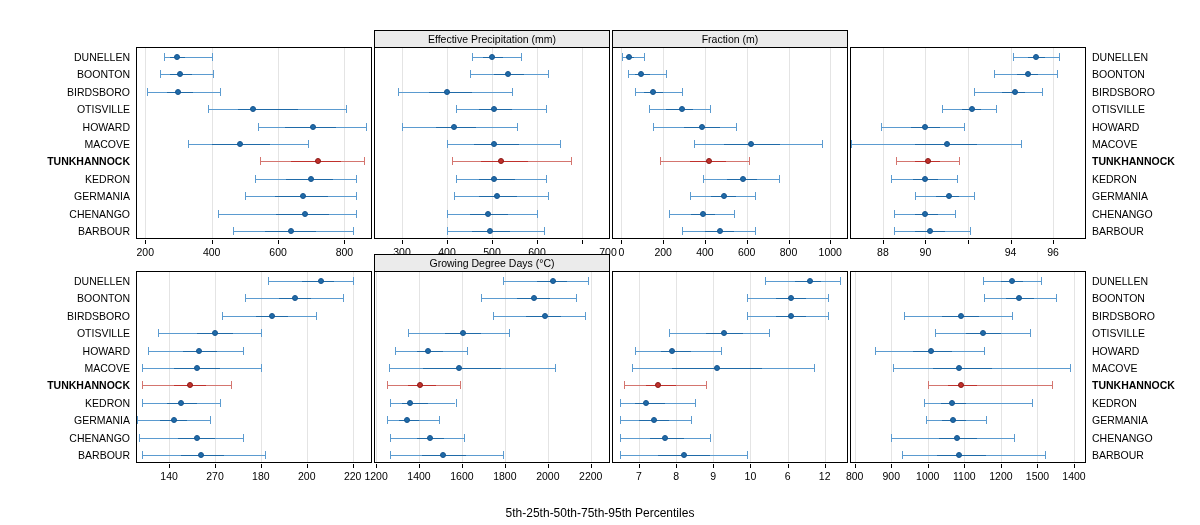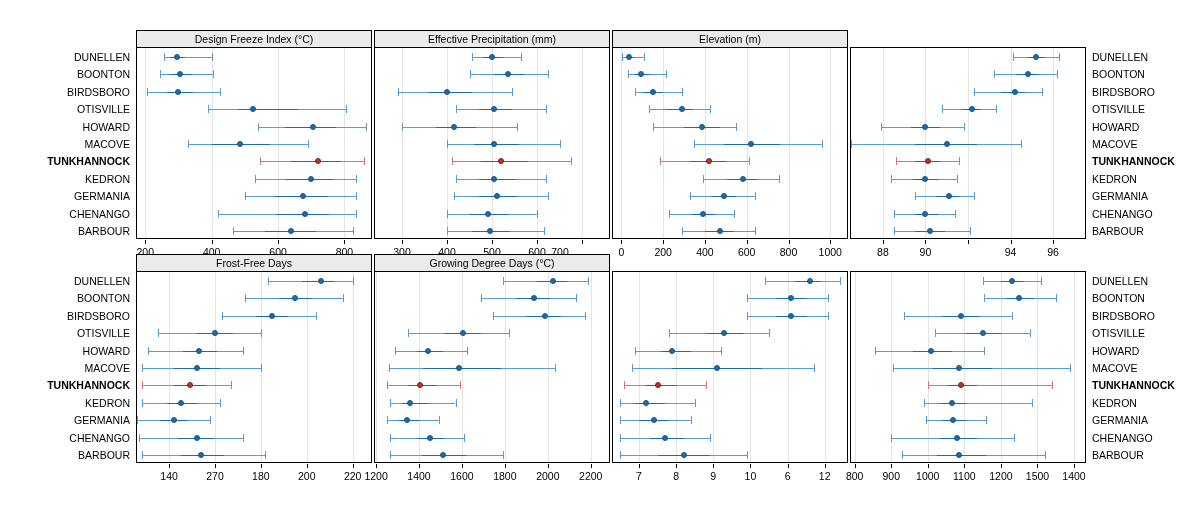--- a/index.html
+++ b/index.html
@@ -114,22 +114,22 @@
     transform: translateY(-50%);
   }
   .ylab.right { text-align: left; }
   .ylab.left { text-align: right; }
   .ylab.bold { font-weight: bold; }
 </style>
 </head>
 <body>
 
 <div id="root">
+  <div class="fig-footer">5th-25th-50th-75th-95th Percentiles</div>
 <div class="panel" style="left: 136px; top: 30px; width: 236px; height: 210px;">
-      <div class="panel-strip">Design Freeze Index (°C)</div>
       <div class="panel-plot" style="width: 236px; height: 192px;">
         <div class="gridline" style="left: 8px;"></div>
         <div class="gridline" style="left: 75px;"></div>
         <div class="gridline" style="left: 141px;"></div>
         <div class="gridline" style="left: 207px;"></div>
         <div class="seg thin" style="left: 26.5532px; width: 48.1277px; top: 8.72727px; border-top-color: rgb(91, 155, 208);"></div>
         <div class="cap" style="left: 26.5532px; top: 4.72727px; height: 8px; background: rgb(91, 155, 208);"></div>
         <div class="cap" style="left: 74.6809px; top: 4.72727px; height: 8px; background: rgb(91, 155, 208);"></div>
         <div class="seg" style="left: 33.1915px; width: 14.9362px; top: 8.72727px; border-top-color: rgb(31, 106, 168);"></div>
         <div class="dot" style="left: 36.8298px; top: 5.72727px;"></div>
@@ -260,23 +260,23 @@
     </div>
     <div class="tickmark" style="left: 402px; top: 240px;"></div>
     <div class="axis-tick-label" style="left: 402px; top: 246px;">300</div>
     <div class="tickmark" style="left: 447px; top: 240px;"></div>
     <div class="axis-tick-label" style="left: 447px; top: 246px;">400</div>
     <div class="tickmark" style="left: 492px; top: 240px;"></div>
     <div class="axis-tick-label" style="left: 492px; top: 246px;">500</div>
     <div class="tickmark" style="left: 537px; top: 240px;"></div>
     <div class="axis-tick-label" style="left: 537px; top: 246px;">600</div>
     <div class="tickmark" style="left: 582px; top: 240px;"></div>
-    <div class="axis-tick-label" style="left: 560px; top: 246px;">700</div>
+    <div class="axis-tick-label" style="left: 608px; top: 246px;">700</div>
     <div class="panel" style="left: 612px; top: 30px; width: 236px; height: 210px;">
-      <div class="panel-strip">Elevation (m)</div>
+      <div class="panel-strip">Fraction (m)</div>
       <div class="panel-plot" style="width: 236px; height: 192px;">
         <div class="gridline" style="left: 8px;"></div>
         <div class="gridline" style="left: 50px;"></div>
         <div class="gridline" style="left: 92px;"></div>
         <div class="gridline" style="left: 134px;"></div>
         <div class="gridline" style="left: 176px;"></div>
         <div class="gridline" style="left: 217px;"></div>
         <div class="seg thin" style="left: 9.40179px; width: 21.9375px; top: 8.72727px; border-top-color: rgb(91, 155, 208);"></div>
         <div class="cap" style="left: 9.40179px; top: 4.72727px; height: 8px; background: rgb(91, 155, 208);"></div>
         <div class="cap" style="left: 31.3393px; top: 4.72727px; height: 8px; background: rgb(91, 155, 208);"></div>
@@ -414,21 +414,20 @@
     <div class="axis-tick-label" style="left: 882.909px; top: 246px;">88</div>
     <div class="tickmark" style="left: 925px; top: 240px;"></div>
     <div class="axis-tick-label" style="left: 925.455px; top: 246px;">90</div>
     <div class="tickmark" style="left: 968px; top: 240px;"></div>
     <div class="axis-tick-label" style="left: 968px; top: 246px; margin-top: 44px;">92</div>
     <div class="tickmark" style="left: 1011px; top: 240px;"></div>
     <div class="axis-tick-label" style="left: 1010.55px; top: 246px;">94</div>
     <div class="tickmark" style="left: 1053px; top: 240px;"></div>
     <div class="axis-tick-label" style="left: 1053.09px; top: 246px;">96</div>
     <div class="panel" style="left: 136px; top: 254px; width: 236px; height: 210px;">
-      <div class="panel-strip">Frost-Free Days</div>
       <div class="panel-plot" style="width: 236px; height: 192px;">
         <div class="gridline" style="left: 32px;"></div>
         <div class="gridline" style="left: 78px;"></div>
         <div class="gridline" style="left: 124px;"></div>
         <div class="gridline" style="left: 170px;"></div>
         <div class="gridline" style="left: 216px;"></div>
         <div class="seg thin" style="left: 130.765px; width: 84.8824px; top: 8.72727px; border-top-color: rgb(91, 155, 208);"></div>
         <div class="cap" style="left: 130.765px; top: 4.72727px; height: 8px; background: rgb(91, 155, 208);"></div>
         <div class="cap" style="left: 215.647px; top: 4.72727px; height: 8px; background: rgb(91, 155, 208);"></div>
         <div class="seg" style="left: 165.176px; width: 32.1176px; top: 8.72727px; border-top-color: rgb(31, 106, 168);"></div>

